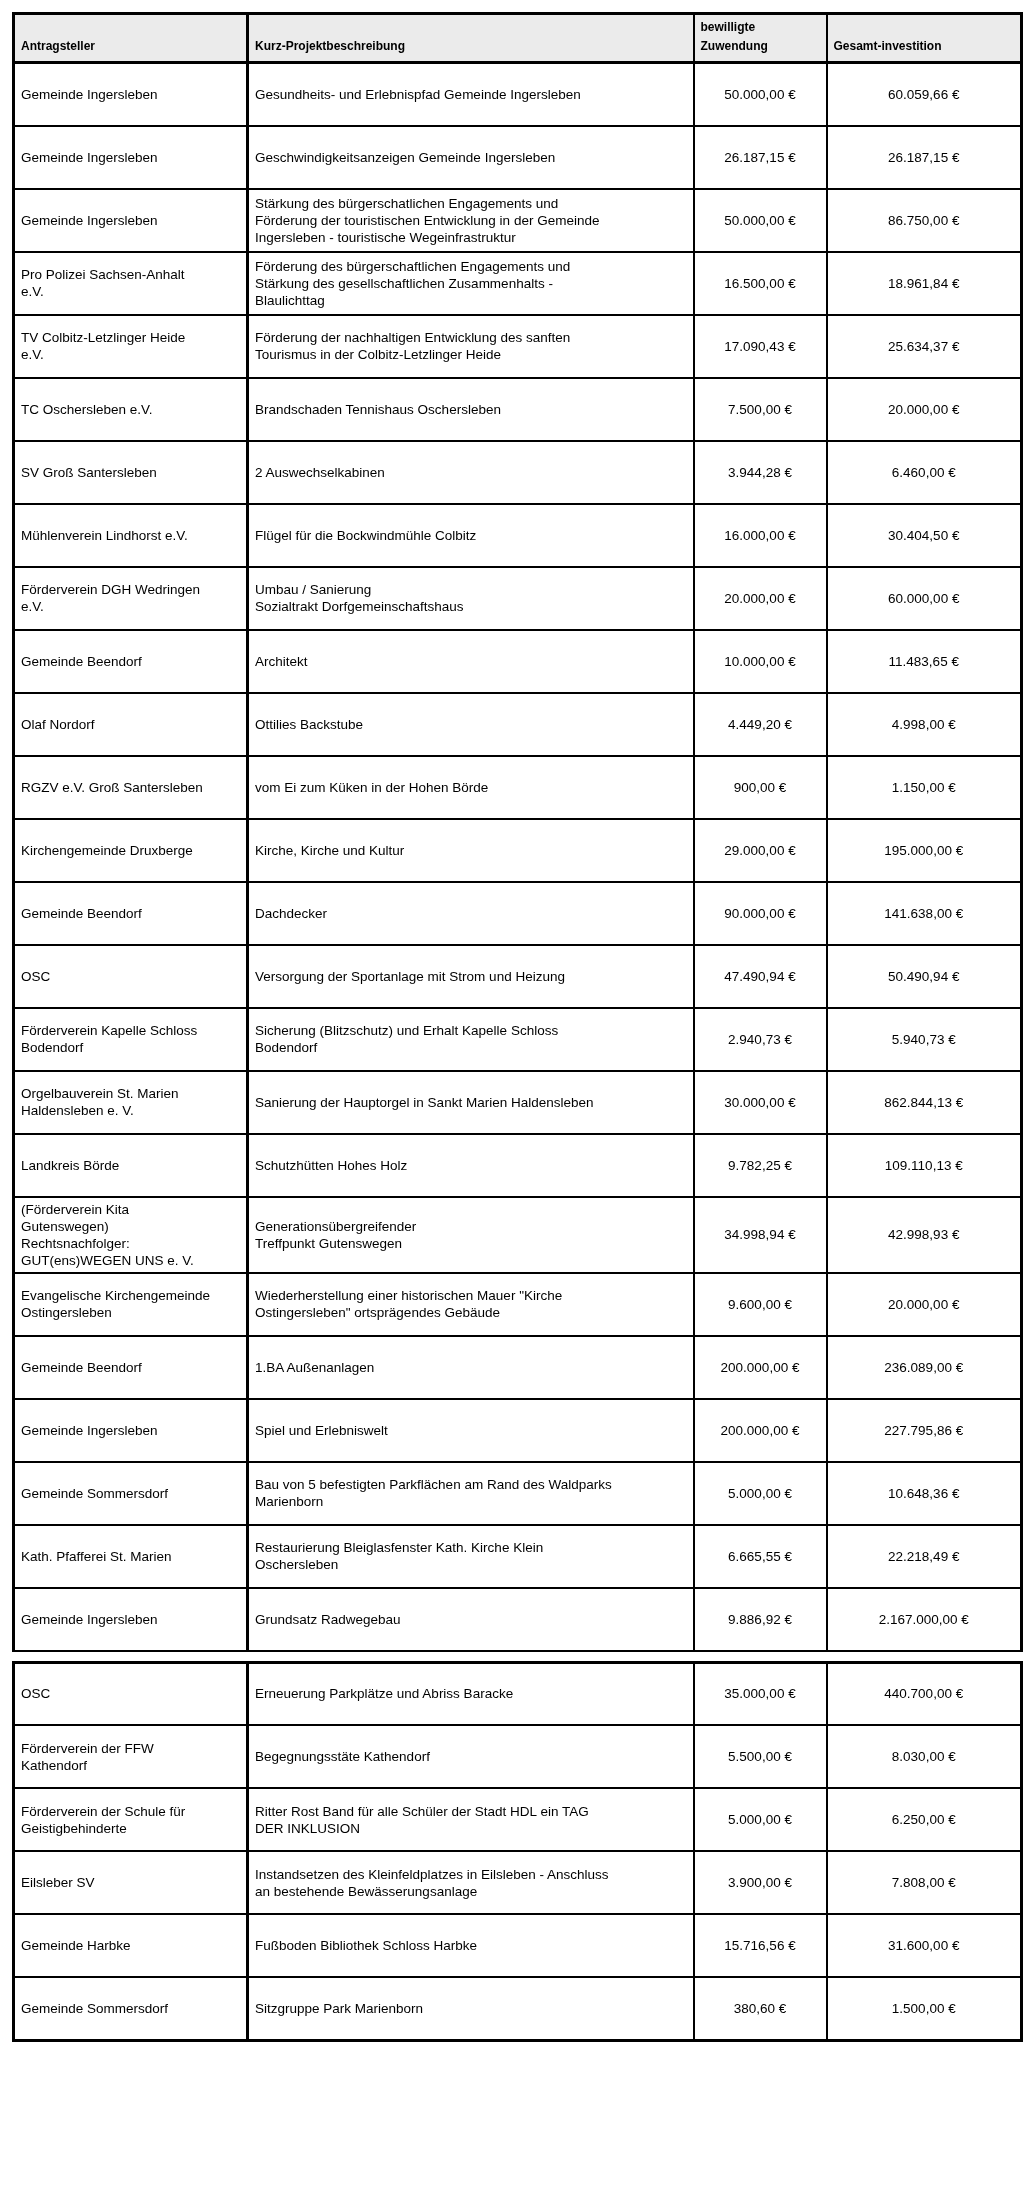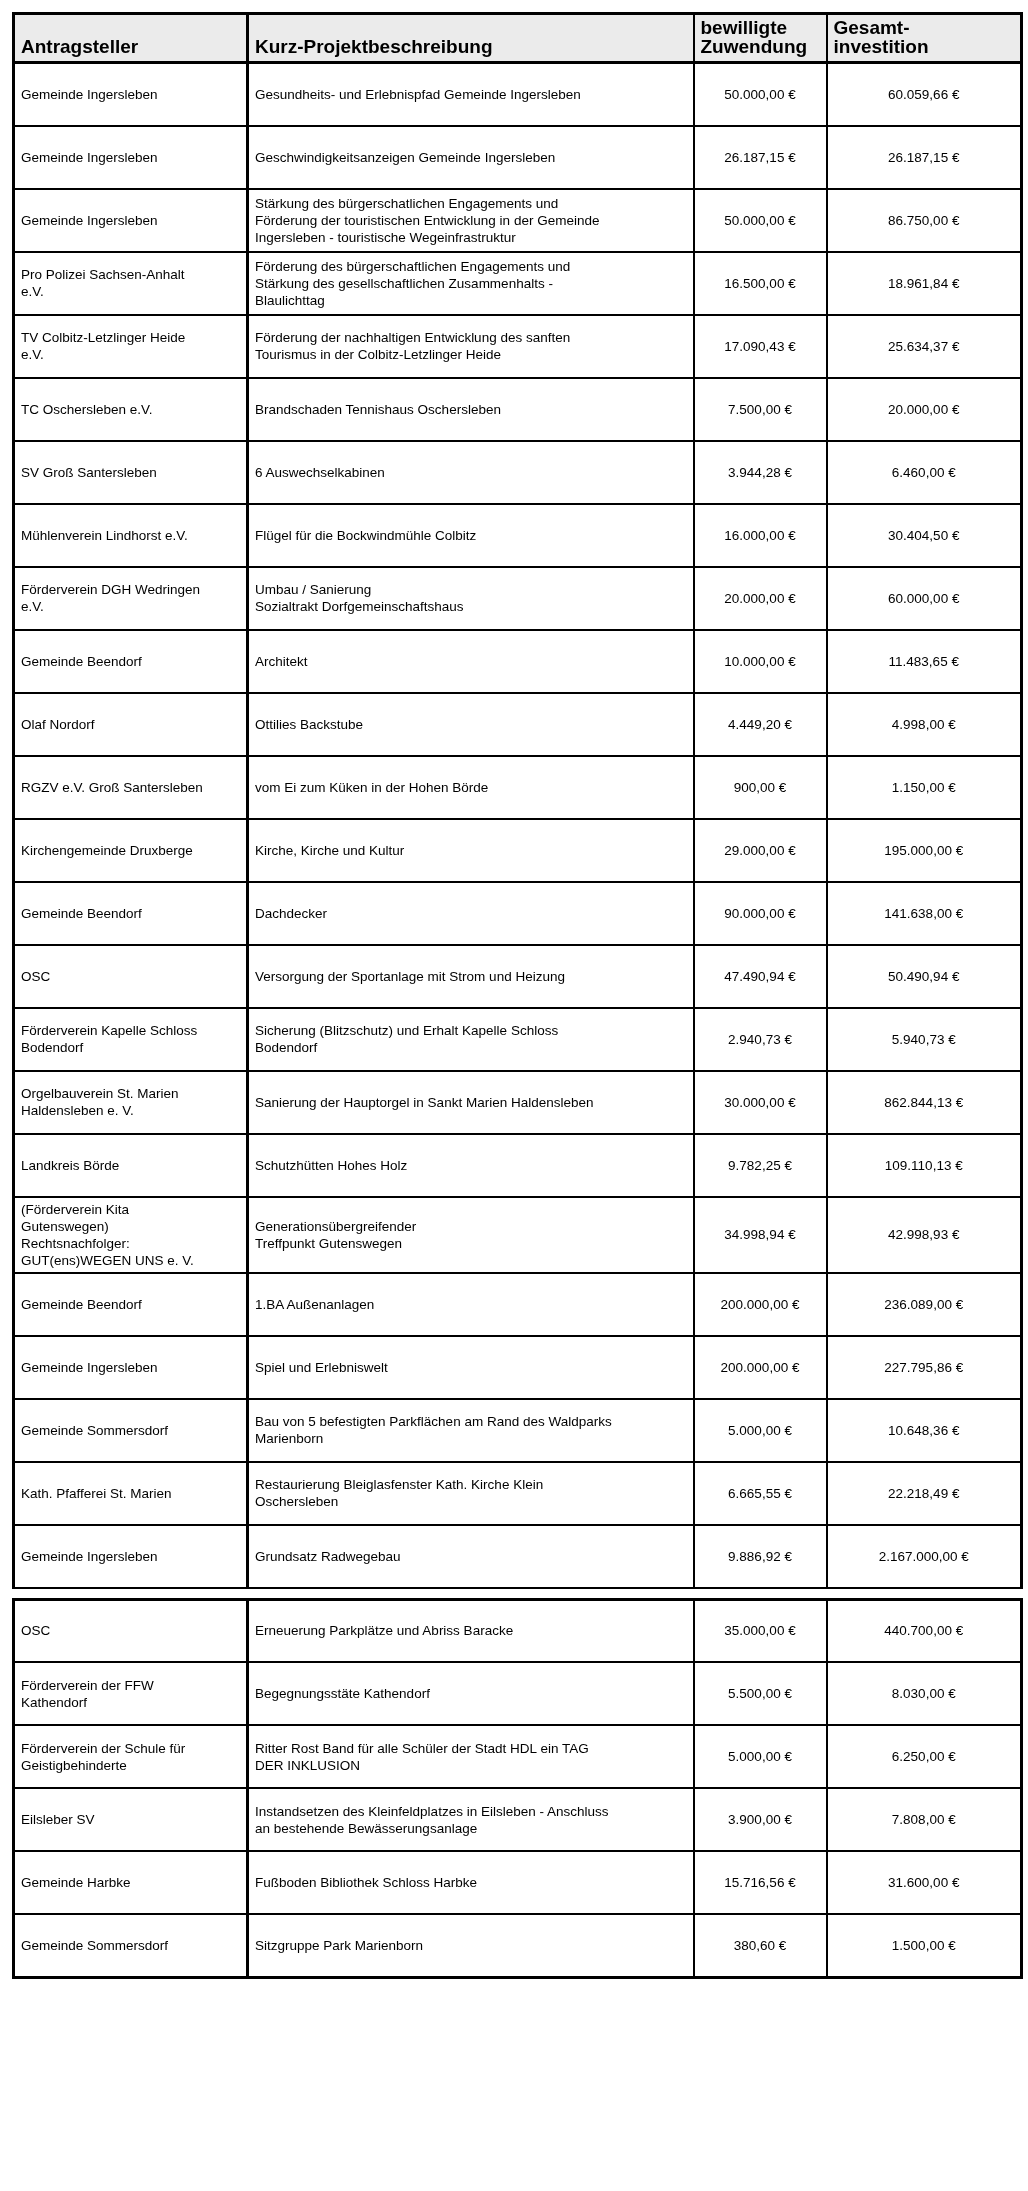--- a/index.html
+++ b/index.html
@@ -37,21 +37,21 @@
   th, td {
     border: 2px solid #000;
     box-sizing: border-box;
   }
   th:first-child, td:first-child {
     border-right: 3px solid #000;
   }
   thead th {
     background: #ebebeb;
     font-weight: bold;
-    font-size: 19px;
+    font-size: 12px;
     line-height: 19px;
     text-align: left;
     vertical-align: bottom;
     height: 46px;
     padding: 3px 22px 5px 6px;
     border-top: 3px solid #000;
     border-bottom: 3px solid #000;
   }
   tbody tr { height: 63px; }
   td {
@@ -126,21 +126,21 @@
     <td class="amount">25.634,37 €</td>
   </tr>
         <tr>
     <td class="applicant">TC Oschersleben e.V.</td>
     <td class="description">Brandschaden Tennishaus Oschersleben</td>
     <td class="amount">7.500,00 €</td>
     <td class="amount">20.000,00 €</td>
   </tr>
         <tr>
     <td class="applicant">SV Groß Santersleben</td>
-    <td class="description">6 Auswechselkabinen</td>
+    <td class="description">2 Auswechselkabinen</td>
     <td class="amount">3.944,28 €</td>
     <td class="amount">6.460,00 €</td>
   </tr>
         <tr>
     <td class="applicant">Mühlenverein Lindhorst e.V.</td>
     <td class="description">Flügel für die Bockwindmühle Colbitz</td>
     <td class="amount">16.000,00 €</td>
     <td class="amount">30.404,50 €</td>
   </tr>
         <tr>
@@ -212,20 +212,28 @@
     <td class="applicant">(Förderverein Kita
 Gutenswegen)
 Rechtsnachfolger:
 GUT(ens)WEGEN UNS e. V.</td>
     <td class="description">Generationsübergreifender
 Treffpunkt Gutenswegen</td>
     <td class="amount">34.998,94 €</td>
     <td class="amount">42.998,93 €</td>
   </tr>
         <tr>
+    <td class="applicant">Evangelische Kirchengemeinde
+Ostingersleben</td>
+    <td class="description">Wiederherstellung einer historischen Mauer "Kirche
+Ostingersleben" ortsprägendes Gebäude</td>
+    <td class="amount">9.600,00 €</td>
+    <td class="amount">20.000,00 €</td>
+  </tr>
+        <tr>
     <td class="applicant">Gemeinde Beendorf</td>
     <td class="description">1.BA Außenanlagen</td>
     <td class="amount">200.000,00 €</td>
     <td class="amount">236.089,00 €</td>
   </tr>
         <tr>
     <td class="applicant">Gemeinde Ingersleben</td>
     <td class="description">Spiel und Erlebniswelt</td>
     <td class="amount">200.000,00 €</td>
     <td class="amount">227.795,86 €</td>

